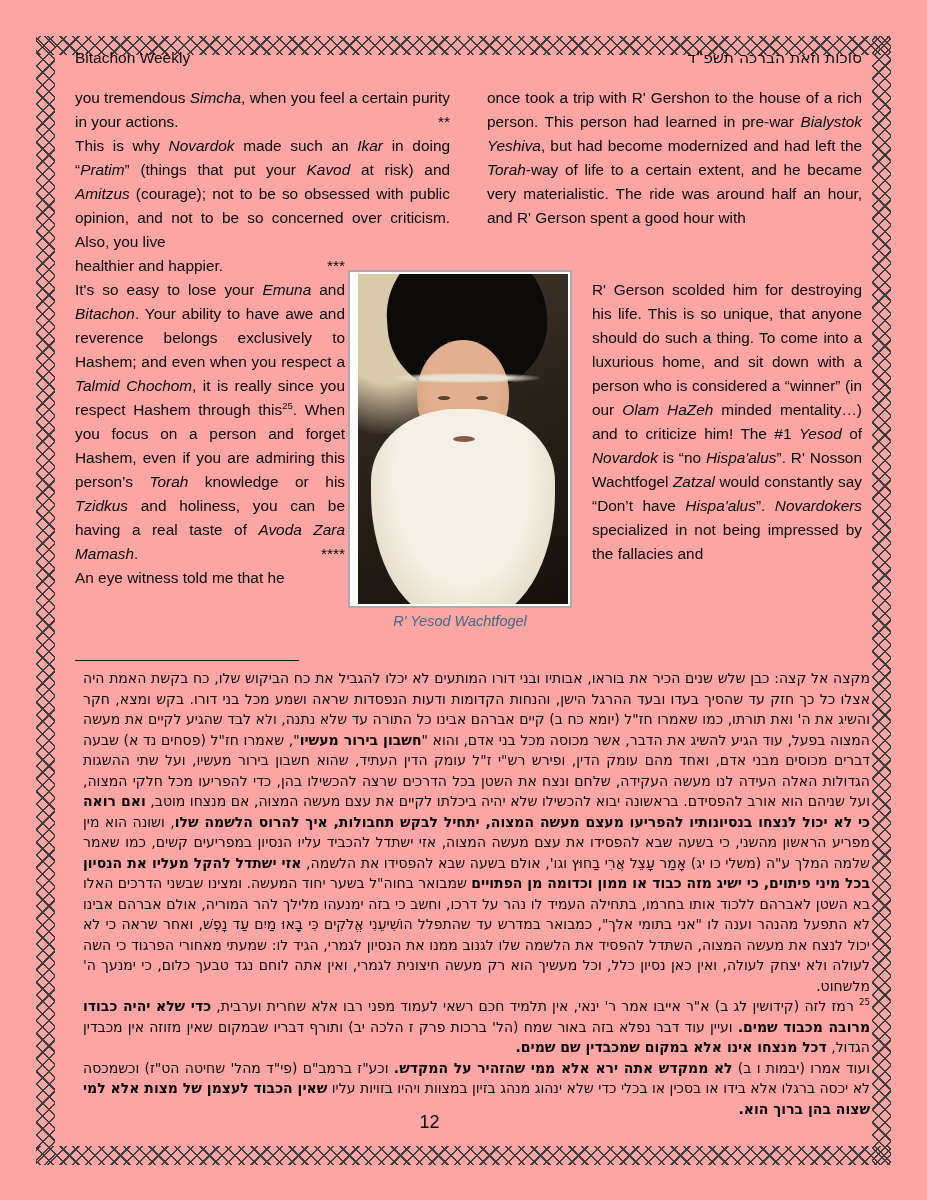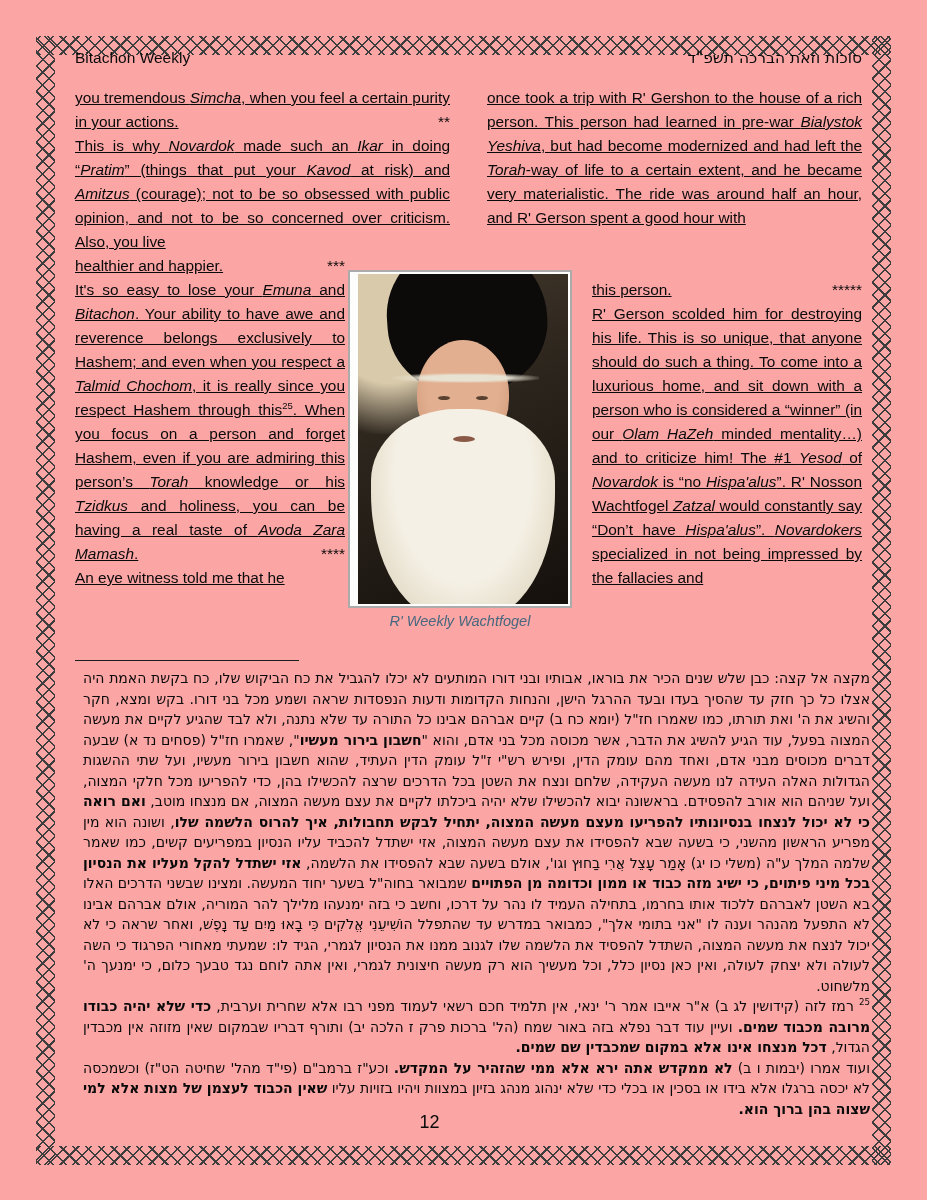--- a/index.html
+++ b/index.html
@@ -12,21 +12,21 @@
       repeating-linear-gradient(135deg, transparent 0 2.6px, #3e3e3e 2.6px 4.2px, transparent 4.2px 9px);}
   .b-top{left:36px;top:36px;width:855px;height:19px;}
   .b-bottom{left:36px;top:1146px;width:855px;height:19px;}
   .b-left{left:36px;top:36px;width:19px;height:1129px;}
   .b-right{left:872px;top:36px;width:19px;height:1129px;}
 
   .hdr-left{position:absolute;left:75px;top:49px;font-size:15.5px;}
   .hdr-right{position:absolute;right:65px;top:49px;font-size:15.5px;direction:rtl;font-family:"DejaVu Sans","Liberation Sans",sans-serif;}
 
   .tb{position:absolute;font-size:15.4px;line-height:24px;}
-  .tb p{margin:0;text-align:justify;text-decoration:underline;}
+  .tb p{margin:0;text-align:justify;}
   .lw{left:75px;top:86px;width:375px;}
   .ln{left:75px;top:254px;width:270px;}
   .rw{left:487px;top:86px;width:375px;}
   .rn{left:592px;top:278px;width:270px;}
 
   .run-i{font-style:italic;}
   .run-b{font-weight:bold;}
   .run-mark{float:right;}
   sup{font-size:0.62em;line-height:0;}
 
@@ -74,37 +74,36 @@
     <p><span>healthier and happier. </span><span class="run-mark">***</span></p>
     <p><span>It's so easy to lose your </span><span class="run-i">Emuna</span><span> and </span><span class="run-i">Bitachon</span><span>. Your ability to have awe and reverence belongs exclusively to Hashem; and even when you respect a </span><span class="run-i">Talmid Chochom</span><span>, it is really since you respect Hashem through this</span><sup>25</sup><span>. When you focus on a person and forget Hashem, even if you are admiring this person’s </span><span class="run-i">Torah</span><span> knowledge or his </span><span class="run-i">Tzidkus</span><span> and holiness, you can be having a real taste of </span><span class="run-i">Avoda Zara Mamash</span><span>. </span><span class="run-mark">****</span></p>
     <p><span>An eye witness told me that he</span></p>
   </div>
 
   <div class="tb rw">
     <p><span>once took a trip with R' Gershon to the house of a rich person. This person had learned in pre-war </span><span class="run-i">Bialystok Yeshiva</span><span>, but had become modernized and had left the </span><span class="run-i">Torah</span><span>-way of life to a certain extent, and he became very materialistic. The ride was around half an hour, and R' Gerson spent a good hour with</span></p>
   </div>
 
   <div class="tb rn">
-    <p><span>this person. </span><span class="run-mark">*****</span></p>
     <p><span>R' Gerson scolded him for destroying his life. This is so unique, that anyone should do such a thing. To come into a luxurious home, and sit down with a person who is considered a “winner” (in our </span><span class="run-i">Olam HaZeh</span><span> minded mentality…) and to criticize him! The #1 </span><span class="run-i">Yesod</span><span> of </span><span class="run-i">Novardok</span><span> is “no </span><span class="run-i">Hispa'alus</span><span>”. R' Nosson Wachtfogel </span><span class="run-i">Zatzal</span><span> would constantly say “Don’t have </span><span class="run-i">Hispa'alus</span><span>”. </span><span class="run-i">Novardokers</span><span> specialized in not being impressed by the fallacies and</span></p>
   </div>
 
   <div class="photo">
     <div class="photo-inner">
       <div class="ph-corner"></div>
       <div class="ph-hat"></div>
       <div class="ph-face"></div>
       <div class="ph-brow"></div>
       <div class="ph-eye l"></div>
       <div class="ph-eye r"></div>
       <div class="ph-beard"></div>
       <div class="ph-mouth"></div>
     </div>
   </div>
-  <div class="caption">R' Weekly Wachtfogel</div>
+  <div class="caption">R' Yesod Wachtfogel</div>
 
   <div class="fn-sep"></div>
 
   <div class="footnotes" lang="he">
     <p><span>מקצה אל קצה: כבן שלש שנים הכיר את בוראו, אבותיו ובני דורו המותעים לא יכלו להגביל את כח הביקוש שלו, כח בקשת האמת היה אצלו כל כך חזק עד שהסיך בעדו ובעד ההרגל הישן, והנחות הקדומות ודעות הנפסדות שראה ושמע מכל בני דורו. בקש ומצא, חקר והשיג את ה' ואת תורתו, כמו שאמרו חז"ל (יומא כח ב) קיים אברהם אבינו כל התורה עד שלא נתנה, ולא לבד שהגיע לקיים את מעשה המצוה בפעל, עוד הגיע להשיג את הדבר, אשר מכוסה מכל בני אדם, והוא "</span><span class="run-b">חשבון בירור מעשיו</span><span>", שאמרו חז"ל (פסחים נד א) שבעה דברים מכוסים מבני אדם, ואחד מהם עומק הדין, ופירש רש"י ז"ל עומק הדין העתיד, שהוא חשבון בירור מעשיו, ועל שתי ההשגות הגדולות האלה העידה לנו מעשה העקידה, שלחם ונצח את השטן בכל הדרכים שרצה להכשילו בהן, כדי להפריעו מכל חלקי המצוה, ועל שניהם הוא אורב להפסידם. בראשונה יבוא להכשילו שלא יהיה ביכלתו לקיים את עצם מעשה המצוה, אם מנצחו מוטב, </span><span class="run-b">ואם רואה כי לא יכול לנצחו בנסיונותיו להפריעו מעצם מעשה המצוה, יתחיל לבקש תחבולות, איך להרוס הלשמה שלו</span><span>, ושונה הוא מין מפריע הראשון מהשני, כי בשעה שבא להפסידו את עצם מעשה המצוה, אזי ישתדל להכביד עליו הנסיון במפריעים קשים, כמו שאמר שלמה המלך ע"ה (משלי כו יג) אָמַר עָצֵל אֲרִי בַחוּץ וגו', אולם בשעה שבא להפסידו את הלשמה, </span><span class="run-b">אזי ישתדל להקל מעליו את הנסיון בכל מיני פיתוים, כי ישיג מזה כבוד או ממון וכדומה מן הפתויים</span><span> שמבואר בחוה"ל בשער יחוד המעשה. ומצינו שבשני הדרכים האלו בא השטן לאברהם ללכוד אותו בחרמו, בתחילה העמיד לו נהר על דרכו, וחשב כי בזה ימנעהו מלילך להר המוריה, אולם אברהם אבינו לא התפעל מהנהר וענה לו "אני בתומי אלך", כמבואר במדרש עד שהתפלל הוֹשִׁיעֵנִי אֱלֹקִים כִּי בָאוּ מַיִם עַד נָפֶשׁ, ואחר שראה כי לא יכול לנצח את מעשה המצוה, השתדל להפסיד את הלשמה שלו לגנוב ממנו את הנסיון לגמרי, הגיד לו: שמעתי מאחורי הפרגוד כי השה לעולה ולא יצחק לעולה, ואין כאן נסיון כלל, וכל מעשיך הוא רק מעשה חיצונית לגמרי, ואין אתה לוחם נגד טבעך כלום, כי ימנעך ה' מלשחוט.</span></p>
     <p><sup>25</sup><span> רמז לזה (קידושין לג ב) א"ר אייבו אמר ר' ינאי, אין תלמיד חכם רשאי לעמוד מפני רבו אלא שחרית וערבית, </span><span class="run-b">כדי שלא יהיה כבודו מרובה מכבוד שמים.</span><span> ועיין עוד דבר נפלא בזה באור שמח (הל' ברכות פרק ז הלכה יב) ותורף דבריו שבמקום שאין מזוזה אין מכבדין הגדול, </span><span class="run-b">דכל מנצחו אינו אלא במקום שמכבדין שם שמים.</span></p>
     <p><span>ועוד אמרו (יבמות ו ב) </span><span class="run-b">לא ממקדש אתה ירא אלא ממי שהזהיר על המקדש.</span><span> וכע"ז ברמב"ם (פי"ד מהל' שחיטה הט"ז) וכשמכסה לא יכסה ברגלו אלא בידו או בסכין או בכלי כדי שלא ינהוג מנהג בזיון במצוות ויהיו בזויות עליו </span><span class="run-b">שאין הכבוד לעצמן של מצות אלא למי שצוה בהן ברוך הוא.</span></p>
   </div>
 
   <div class="pagenum">12</div>

